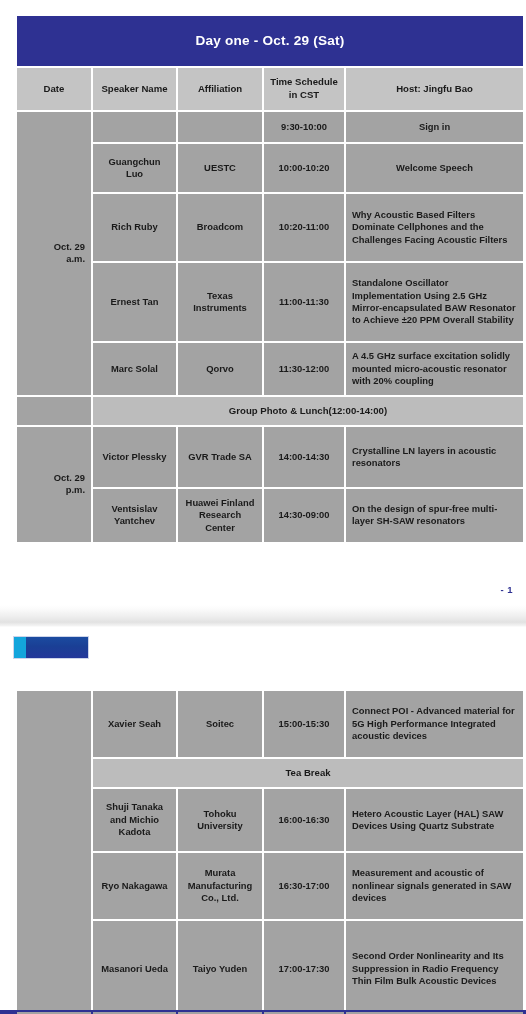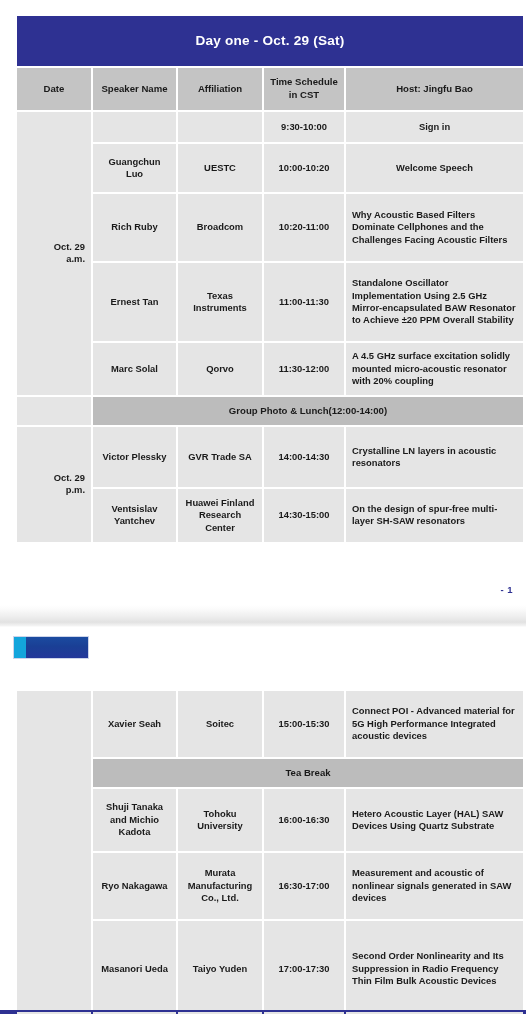--- a/index.html
+++ b/index.html
@@ -31,21 +31,21 @@
     position: absolute;
     left: 15px;
     width: 506px;
     border-collapse: separate;
     border-spacing: 2px;
     table-layout: fixed;
   }
   .page-one .sched-table { top: 14px; }
 
   .sched-table td, .sched-table th {
-    background: #e5e5e5;
+    background: #a3a3a3;
     font-size: 9.4px;
     line-height: 1.32;
     color: #1a1a1a;
     font-weight: bold;
     padding: 5px 6px;
     vertical-align: middle;
     border: 0;
   }
 
   .title-bar {
@@ -232,21 +232,21 @@
           </td>
           <td class="c-center" style="height:60px">Victor Plessky</td>
           <td class="c-center">GVR Trade SA</td>
           <td class="c-center">14:00-14:30</td>
           <td class="c-left">Crystalline LN layers in acoustic resonators</td>
         </tr>
 
         <tr>
           <td class="c-center" style="height:53px">Ventsislav Yantchev</td>
           <td class="c-center">Huawei Finland Research Center</td>
-          <td class="c-center">14:30-15:00</td>
+          <td class="c-center">14:30-09:00</td>
           <td class="c-left">On the design of spur-free multi-layer SH-SAW resonators</td>
         </tr>
       </tbody>
     </table>
 
     <div class="page-number">- 1</div>
   </div>
 
   <div class="page-gap"></div>
 

